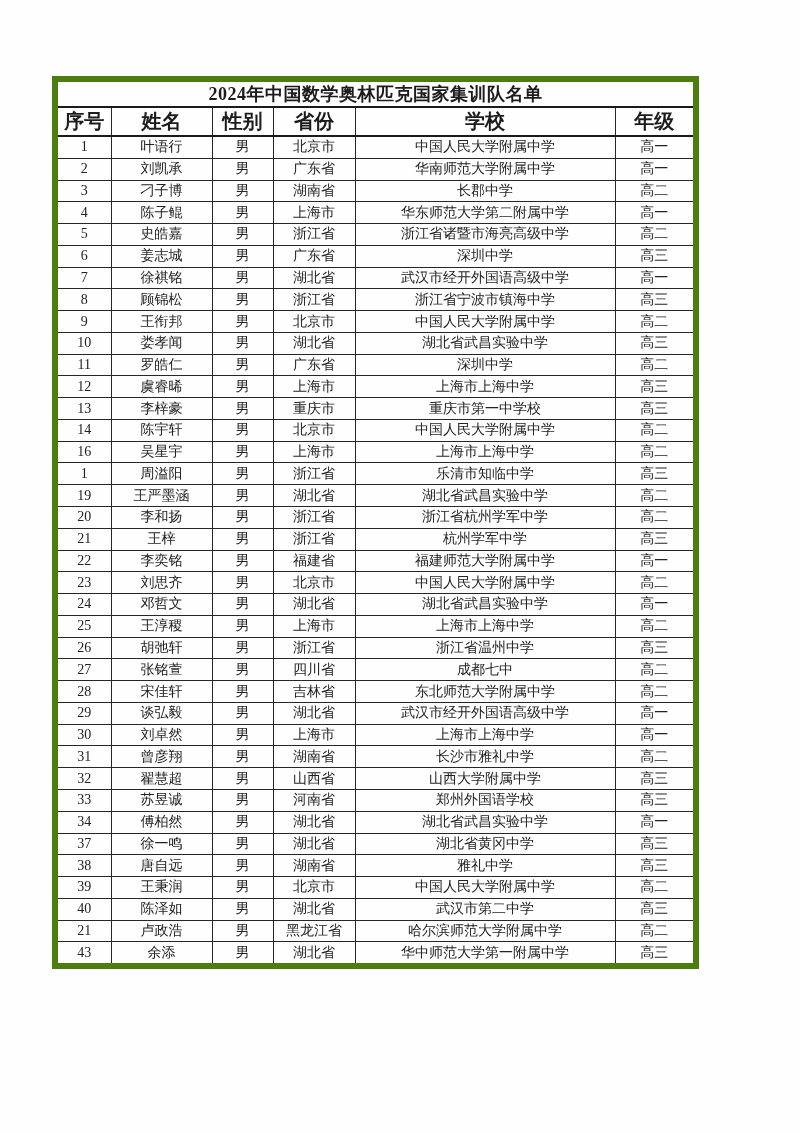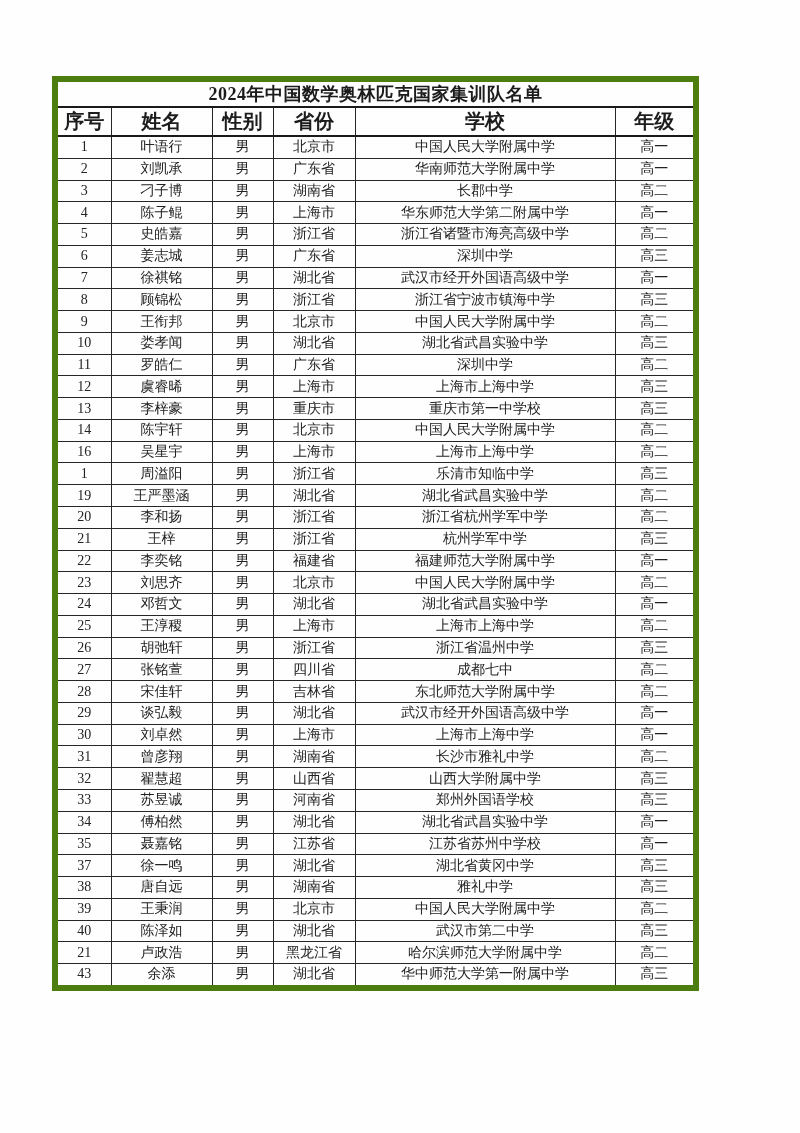--- a/index.html
+++ b/index.html
@@ -334,28 +334,20 @@
         </tr>
         <tr>
           <td class="c-index">34</td>
           <td class="c-name">傅柏然</td>
           <td class="c-gender">男</td>
           <td class="c-province">湖北省</td>
           <td class="c-school">湖北省武昌实验中学</td>
           <td class="c-grade">高一</td>
         </tr>
         <tr>
-          <td class="c-index">35</td>
-          <td class="c-name">聂嘉铭</td>
-          <td class="c-gender">男</td>
-          <td class="c-province">江苏省</td>
-          <td class="c-school">江苏省苏州中学校</td>
-          <td class="c-grade">高一</td>
-        </tr>
-        <tr>
           <td class="c-index">37</td>
           <td class="c-name">徐一鸣</td>
           <td class="c-gender">男</td>
           <td class="c-province">湖北省</td>
           <td class="c-school">湖北省黄冈中学</td>
           <td class="c-grade">高三</td>
         </tr>
         <tr>
           <td class="c-index">38</td>
           <td class="c-name">唐自远</td>

